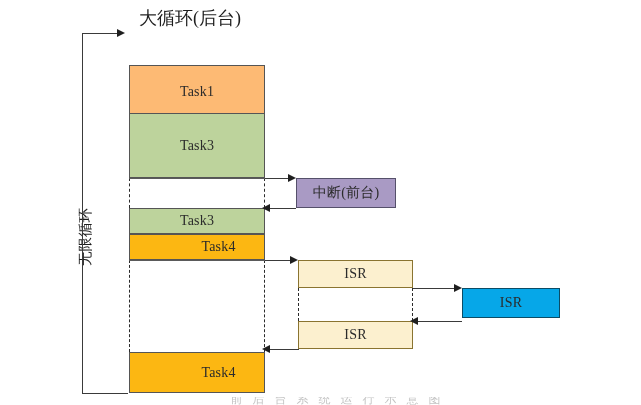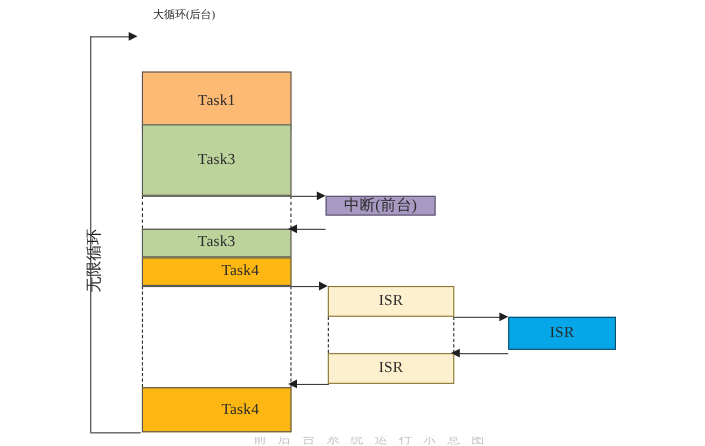--- a/index.html
+++ b/index.html
@@ -53,21 +53,21 @@
     border: 1px solid #8a7430;
   }
   .isr-nested {
     background: #06a7e8;
     border: 1px solid #0b4c66;
   }
 
   
   .label {
     position: absolute;
-    font-size: 10px;
+    font-size: 18px;
     color: #1d1d1d;
     white-space: nowrap;
   }
   .label-vert {
     position: absolute;
     font-size: 14.5px;
     color: #1d1d1d;
     white-space: nowrap;
     transform-origin: 0 0;
     transform: rotate(-90deg);
@@ -166,21 +166,21 @@
   <div class="box task task4" style="left:129px; top:234px; width:136px; height:26px;">Task4</div>
 
   <div class="box task task4" style="left:129px; top:352px; width:136px; height:41px;">Task4</div>
 
   <div class="hline" style="left:265px; top:178px; width:27px;"></div>
   <div class="arrow-r" style="left:288px; top:174px;"></div>
 
   <div class="hline" style="left:266px; top:208px; width:30px;"></div>
   <div class="arrow-l" style="left:262px; top:204px;"></div>
 
-  <div class="box intr" style="left:296px; top:178px; width:100px; height:18px;">中断(前台)</div>
+  <div class="box intr" style="left:296px; top:178px; width:100px; height:30px;">中断(前台)</div>
 
   <div class="hline" style="left:265px; top:260px; width:29px;"></div>
   <div class="arrow-r" style="left:290px; top:256px;"></div>
 
   <div class="box isr" style="left:298px; top:260px; width:115px; height:28px;">ISR</div>
 
   <div class="vdash" style="left:298px; top:288px; height:33px;"></div>
   <div class="vdash" style="left:412px; top:288px; height:33px;"></div>
 
   <div class="box isr" style="left:298px; top:321px; width:115px; height:28px;">ISR</div>

